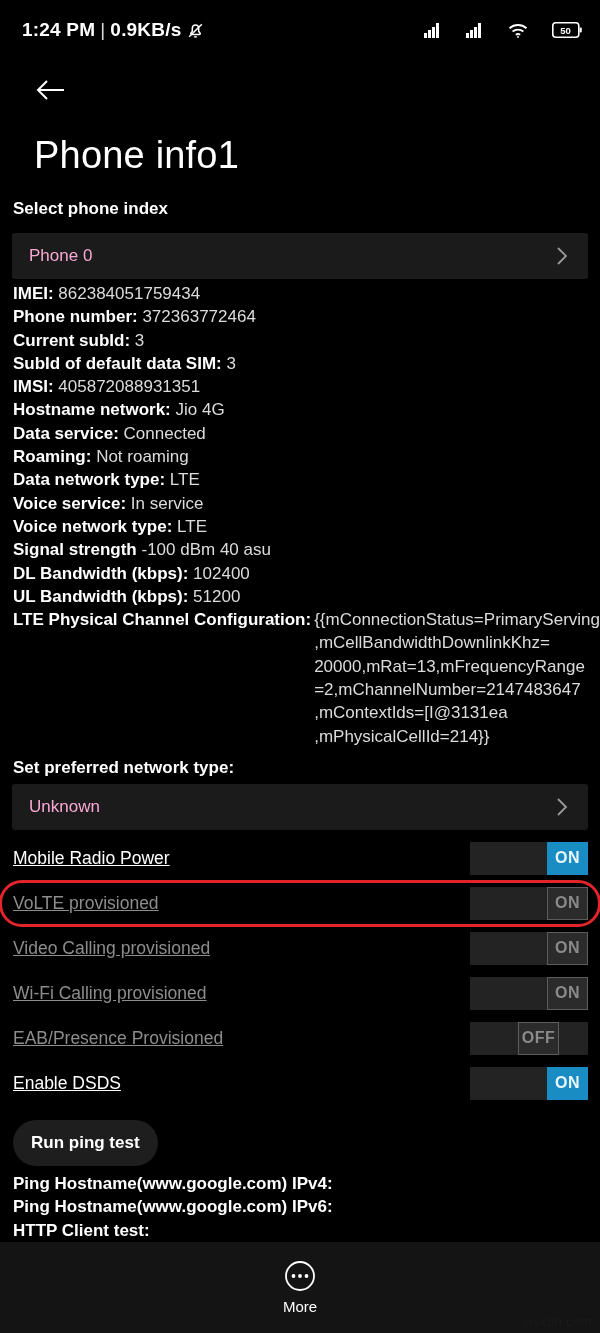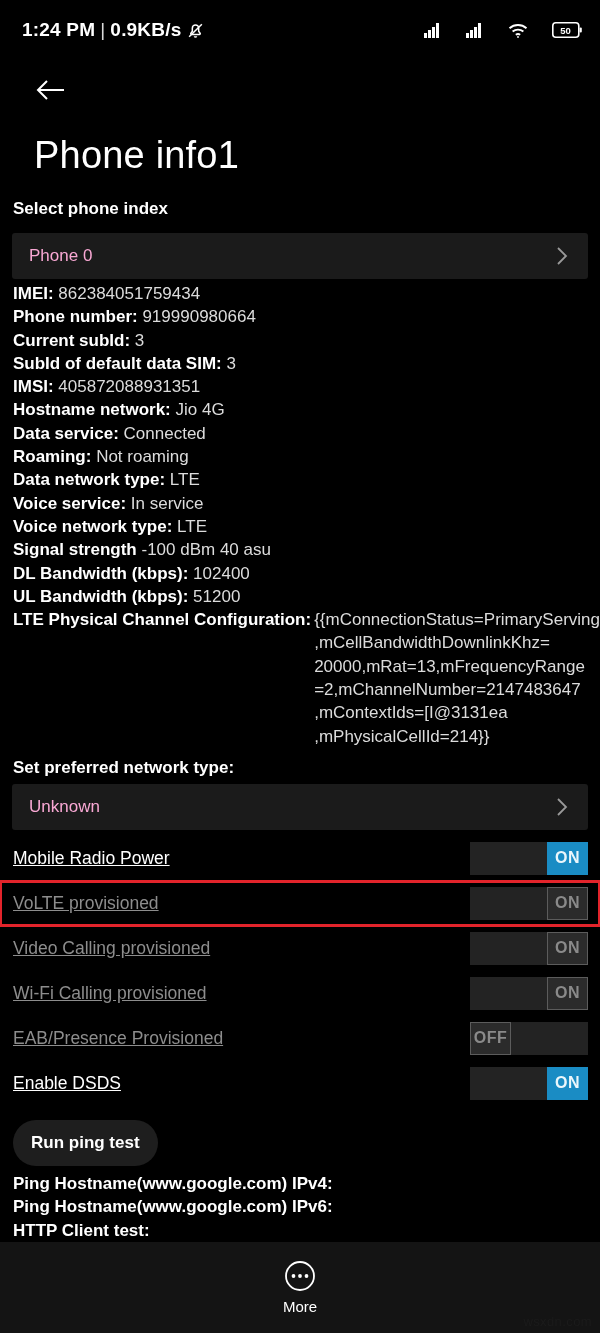--- a/index.html
+++ b/index.html
@@ -73,35 +73,35 @@
   
   .pref-label { font-size: 17px; font-weight: bold; padding: 10px 0 6px 13px; }
   .toggle-row {
     height: 45px; display: flex; align-items: center;
     justify-content: space-between; padding: 0 12px 0 13px;
     position: relative; cursor: pointer;
   }
   .toggle-row .tl { font-size: 17.5px; text-decoration: underline; }
   .toggle-row.enabled .tl { color: #fff; }
   .toggle-row.disabled .tl { color: #8d8d8d; }
-  .toggle-row.highlight { outline: 3px solid #e3242b; outline-offset: -2px; }
+  .toggle-row.highlight { outline: 3px solid #e3242b; outline-offset: -2px; border-radius: 22px; }
 
   .switch {
     width: 118px; height: 33px; background: #232323;
     display: flex; align-items: stretch; position: relative;
   }
   .switch .thumb {
     width: 41px; display: flex; align-items: center; justify-content: center;
     font-size: 16px; font-weight: bold; letter-spacing: .5px;
   }
   .switch.on  .thumb { margin-left: auto; }
   .switch.off .thumb { margin-right: auto; }
   .switch.on.active  .thumb { background: #1a8cc4; color: #eaf6fb; }
   .switch.on.inact   .thumb { background: #2b2b2b; color: #8a8a8a; border: 1px solid #5c5c5c; }
-  .switch.off.inact  .thumb { background: #2b2b2b; color: #8a8a8a; border: 1px solid #5c5c5c; }
+  .switch.off.inact  .thumb { background: #2b2b2b; color: #8a8a8a; border: 1px solid #5c5c5c; margin-left: 48px; }
 
   
   .pill {
     display: inline-block; margin: 14px 0 6px 13px;
     background: #1e1e1e; color: #fff; border: none;
     border-radius: 26px; padding: 13px 18px; font-size: 17px; font-weight: bold;
     font-family: "Liberation Sans", sans-serif; cursor: pointer;
   }
   .ping-list { padding-left: 13px; }
   .ping-list .info-row { line-height: 23.3px; }
@@ -195,21 +195,21 @@
       </span>
     </div>
 
     <div class="info-list">
       <div class="info-row">
         <span class="k">IMEI:</span>
         <span class="v">862384051759434</span>
       </div>
       <div class="info-row">
         <span class="k">Phone number:</span>
-        <span class="v">919990980664</span>
+        <span class="v">372363772464</span>
       </div>
       <div class="info-row">
         <span class="k">Current subId:</span>
         <span class="v">3</span>
       </div>
       <div class="info-row">
         <span class="k">SubId of default data SIM:</span>
         <span class="v">3</span>
       </div>
       <div class="info-row">

